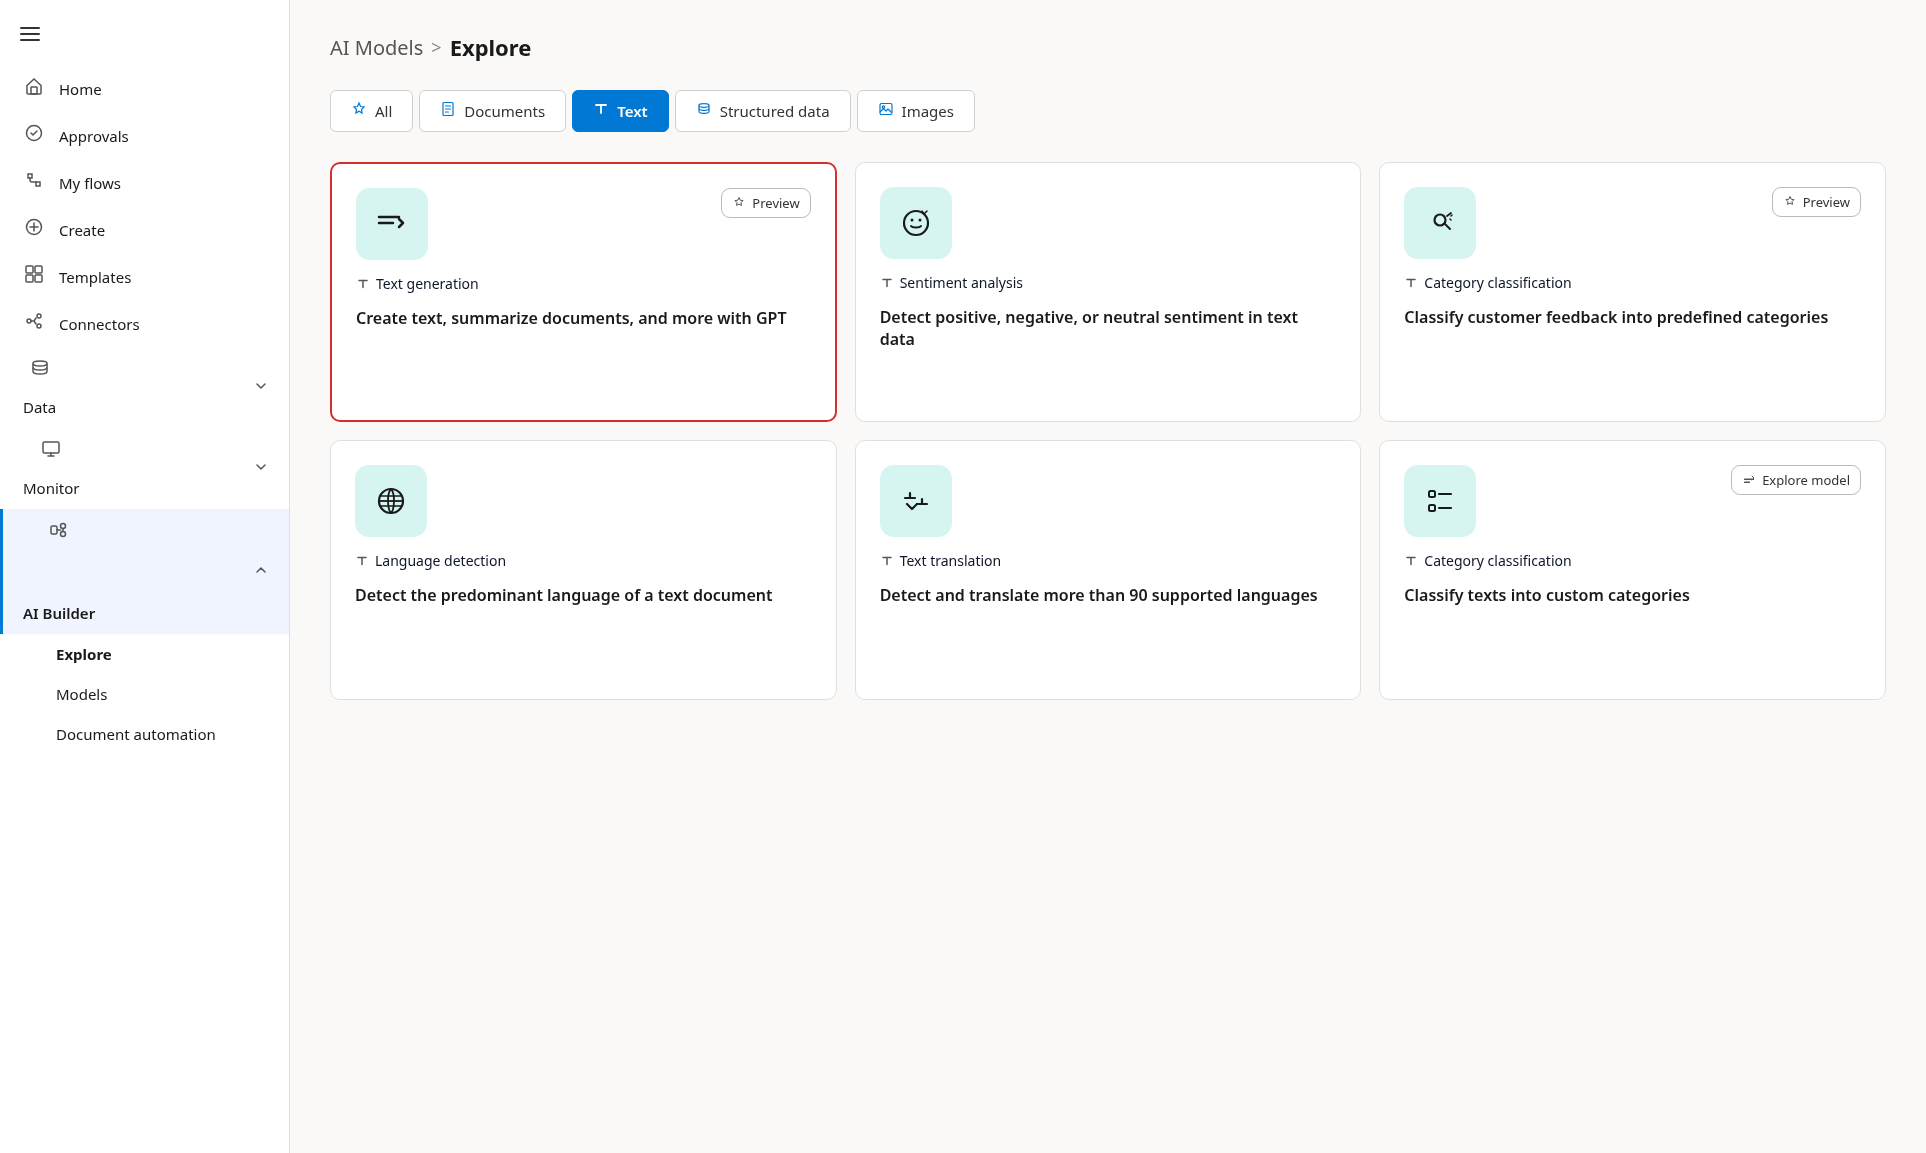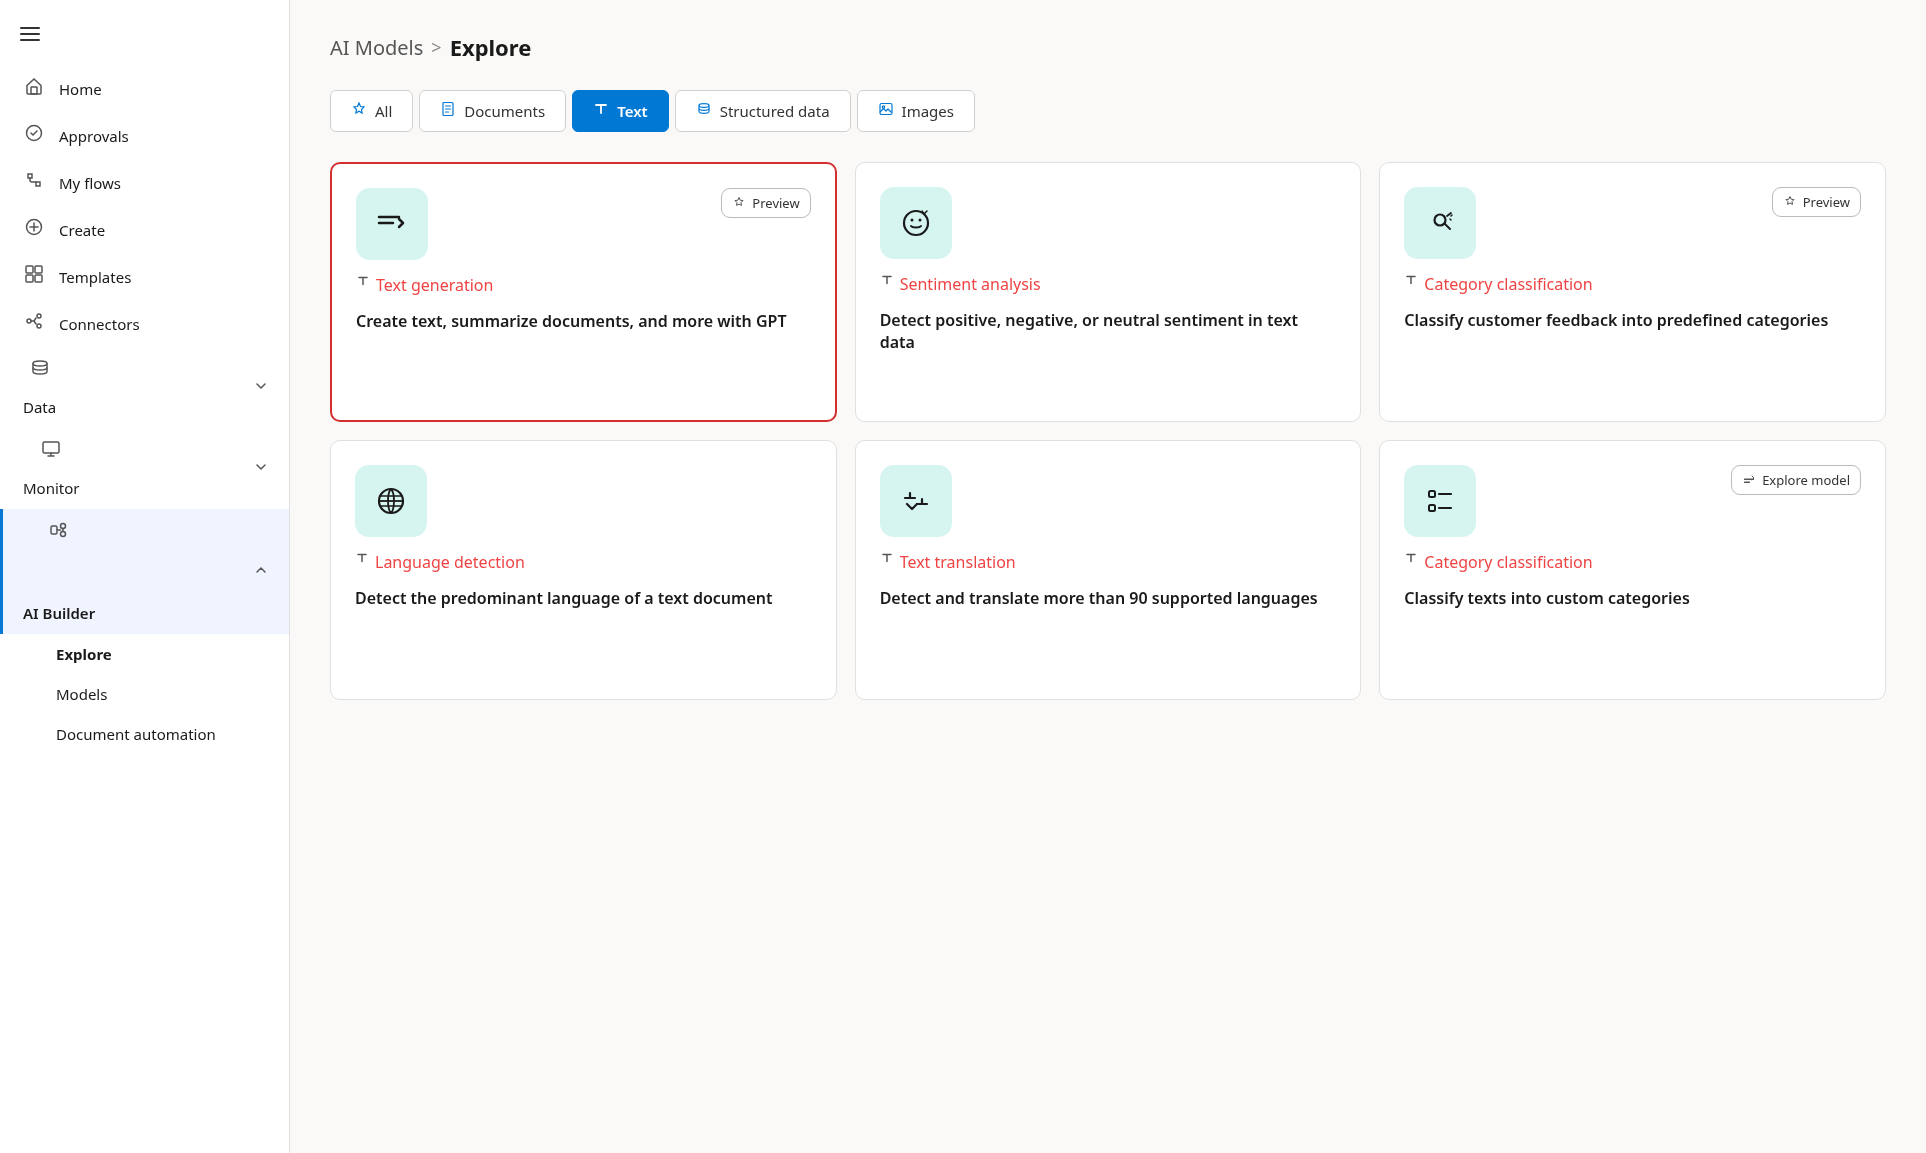--- a/index.html
+++ b/index.html
@@ -128,22 +128,22 @@
       display: flex; align-items: center; gap: 6px;
       border: 1px solid #bbb;
       border-radius: 9px;
       padding: 5px 10px;
       font-size: 13px;
       color: #333;
       background: #fff;
       cursor: pointer;
     }
     .card-type {
-      display: flex; gap: 6px;
-      font-size: 16px; color: #ef4444;
+      display: flex; align-items: center; gap: 6px;
+      font-size: 14px; color: #0f172a;
     }
     .card-title {
       font-size: 16px; font-weight: 600; color: #1a1a1a; line-height: 1.4;
     }
 
     
     svg { display: inline-block; }
   </style>
 </head>
 <body>

